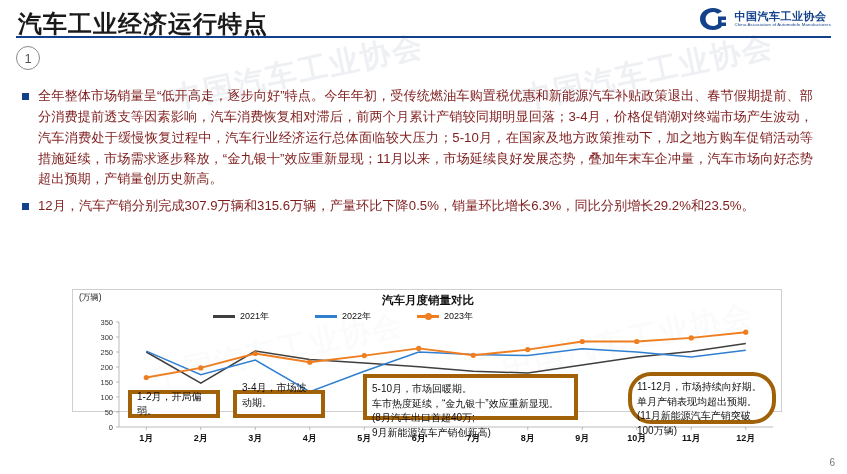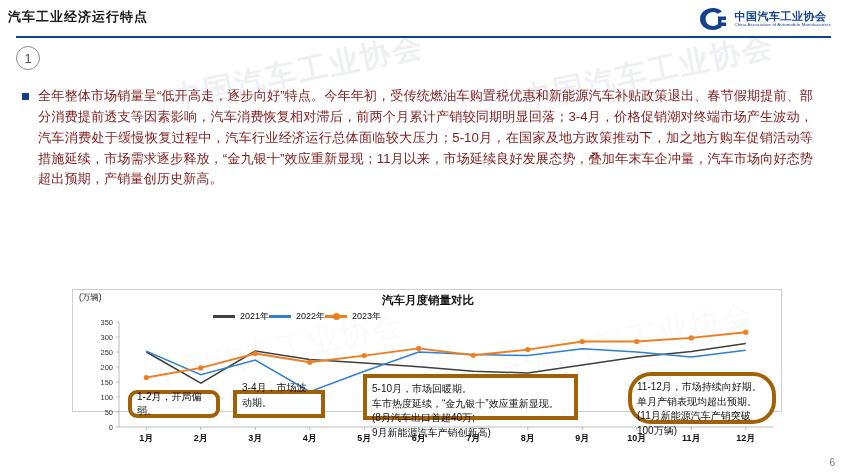--- a/index.html
+++ b/index.html
@@ -11,22 +11,22 @@
     color: #1a1a1a;
     position: relative;
     overflow: hidden;
   }
 
   
   .header {
     position: absolute; left: 0; top: 0; width: 847px; height: 40px;
   }
   .header-title {
-    position: absolute; left: 8px; top: 8px;
-    font-size: 13px; font-weight: bold; color: #1a1a1a;
+    position: absolute; left: 18px; top: 8px;
+    font-size: 24px; font-weight: bold; color: #1a1a1a;
     letter-spacing: 1px;
   }
   .header-rule {
     position: absolute; left: 16px; top: 36px; width: 815px; height: 2px;
     background: #14418b;
   }
   .logo {
     position: absolute; right: 16px; top: 6px;
     display: flex; align-items: center; gap: 6px;
   }
@@ -73,21 +73,21 @@
     border: 1px solid #cfcfcf; background: rgba(255,255,255,0.75);
   }
   .chart-title {
     position: absolute; left: 0; top: 3px; width: 710px; text-align: center;
     font-size: 11.5px; font-weight: bold; color: #111;
   }
   .chart-unit {
     position: absolute; left: 6px; top: 2px; font-size: 8.5px; color: #222;
   }
   .legend {
-    position: absolute; top: 20px; left: 140px; display: flex; align-items: center;
+    position: absolute; top: 20px; left: 140px; display: flex; gap: 46px; align-items: center;
   }
   .legend-item { display: flex; align-items: center; gap: 5px; font-size: 9px; color: #111; }
   .legend-swatch { width: 22px; height: 2.5px; position: relative; }
   .legend-swatch::after {
     content: ""; position: absolute; left: 8px; top: -2.5px;
     width: 7px; height: 7px; border-radius: 50%;
   }
   .legend-swatch.s0 { background: #3f3f3f; }
   .legend-swatch.s0::after { background: transparent; }
   .legend-swatch.s1 { background: #2f7fd0; }
@@ -95,21 +95,21 @@
   .legend-swatch.s2 { background: #ee7e20; }
   .legend-swatch.s2::after { background: #ee7e20; }
 
   .plot { position: absolute; left: 0; top: 0; width: 710px; height: 163px; }
 
   
   .anno {
     position: absolute; border: 4px solid #a16207; background: rgba(255,255,255,0.92);
     font-size: 10px; line-height: 1.45; color: #111; padding: 4px 5px;
   }
-  .anno-a { left: 55px; top: 100px; width: 92px; height: 28px; display:flex; align-items:center; justify-content:center;border-radius:9px;}
+  .anno-a { left: 55px; top: 100px; width: 92px; height: 28px; display:flex; align-items:center; justify-content:center;}
   .anno-b { left: 160px; top: 100px; width: 92px; height: 28px; display:flex; align-items:flex-end; justify-content:center;}
   .anno-c { left: 290px; top: 84px; width: 215px; height: 46px; }
   .anno-d { left: 555px; top: 82px; width: 148px; height: 52px; border-radius: 23px; }
 
   
   .page-num {
     position: absolute; right: 12px; bottom: 6px; font-size: 10px; color: #777;
   }
 
   
@@ -145,20 +145,24 @@
 </div>
 
 <div class="section-head">
   <div class="section-num">1</div>
 </div>
 
 <div class="bullets">
   <div class="bullet">
     <div class="bullet-mark"></div>
     <div class="bullet-text">全年整体市场销量呈“低开高走，逐步向好”特点。今年年初，受传统燃油车购置税优惠和新能源汽车补贴政策退出、春节假期提前、部分消费提前透支等因素影响，汽车消费恢复相对滞后，前两个月累计产销较同期明显回落；3-4月，价格促销潮对终端市场产生波动，汽车消费处于缓慢恢复过程中，汽车行业经济运行总体面临较大压力；5-10月，在国家及地方政策推动下，加之地方购车促销活动等措施延续，市场需求逐步释放，“金九银十”效应重新显现；11月以来，市场延续良好发展态势，叠加年末车企冲量，汽车市场向好态势超出预期，产销量创历史新高。</div>
+  </div>
+  <div class="bullet">
+    <div class="bullet-mark"></div>
+    <div class="bullet-text">12月，汽车产销分别完成307.9万辆和315.6万辆，产量环比下降0.5%，销量环比增长6.3%，同比分别增长29.2%和23.5%。</div>
   </div>
 </div>
 
 <div class="chart-card">
   <div class="chart-unit">(万辆)</div>
   <div class="chart-title">汽车月度销量对比</div>
 
   <div class="legend">
     <div class="legend-item">
       <span class="legend-swatch s0"></span>

